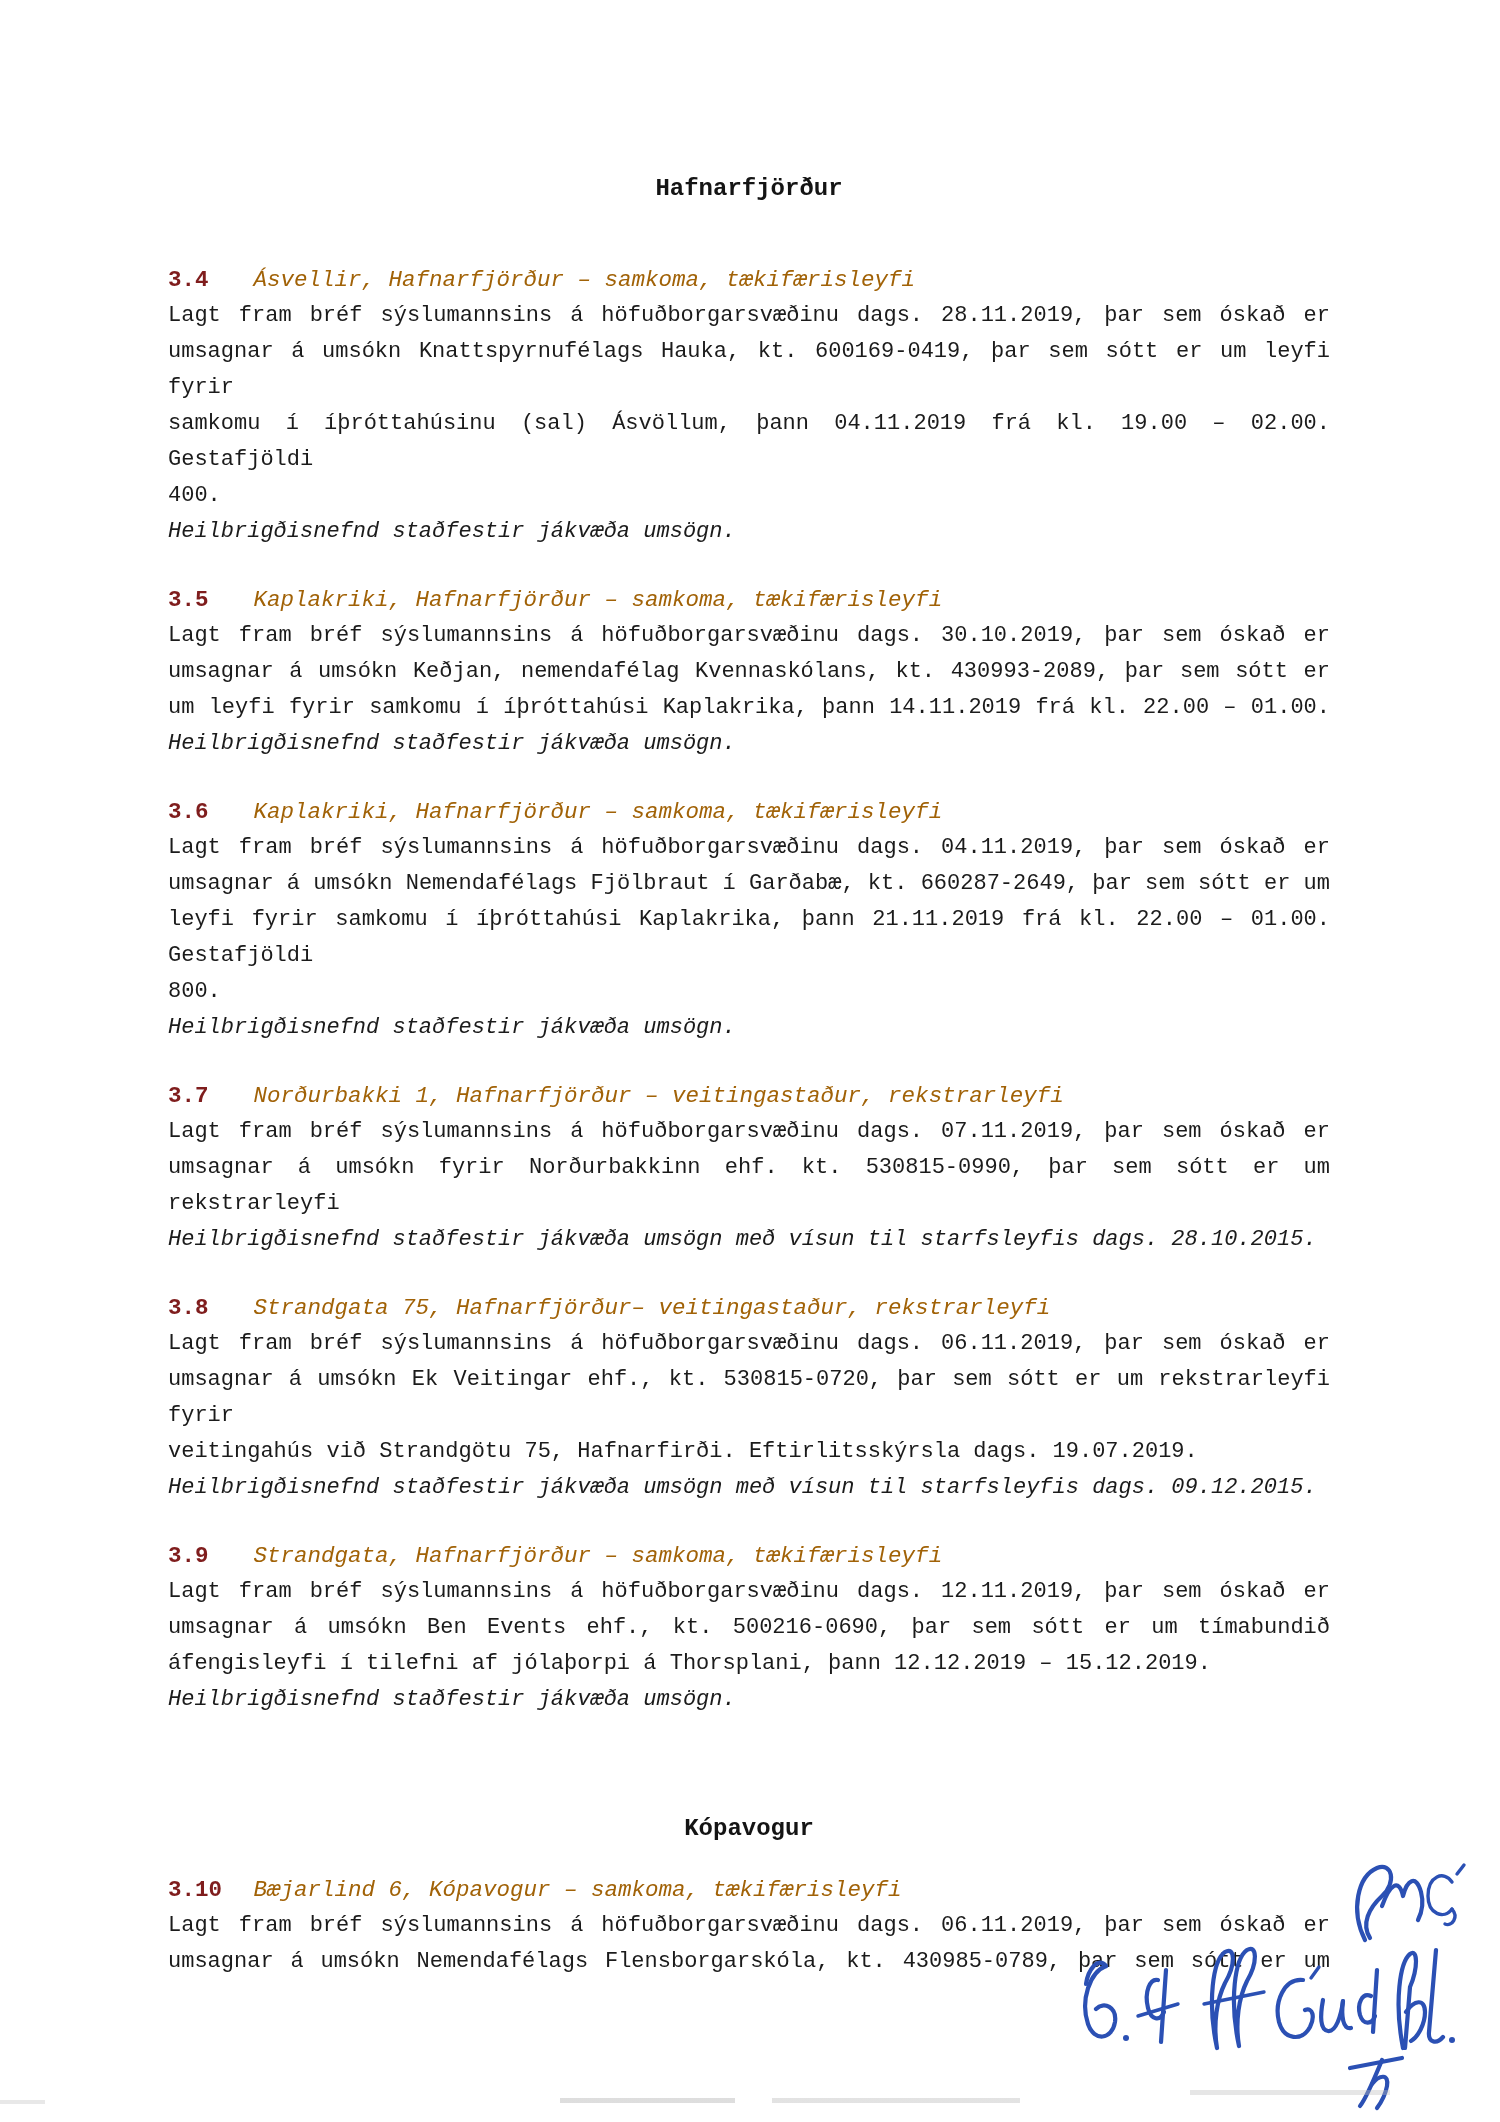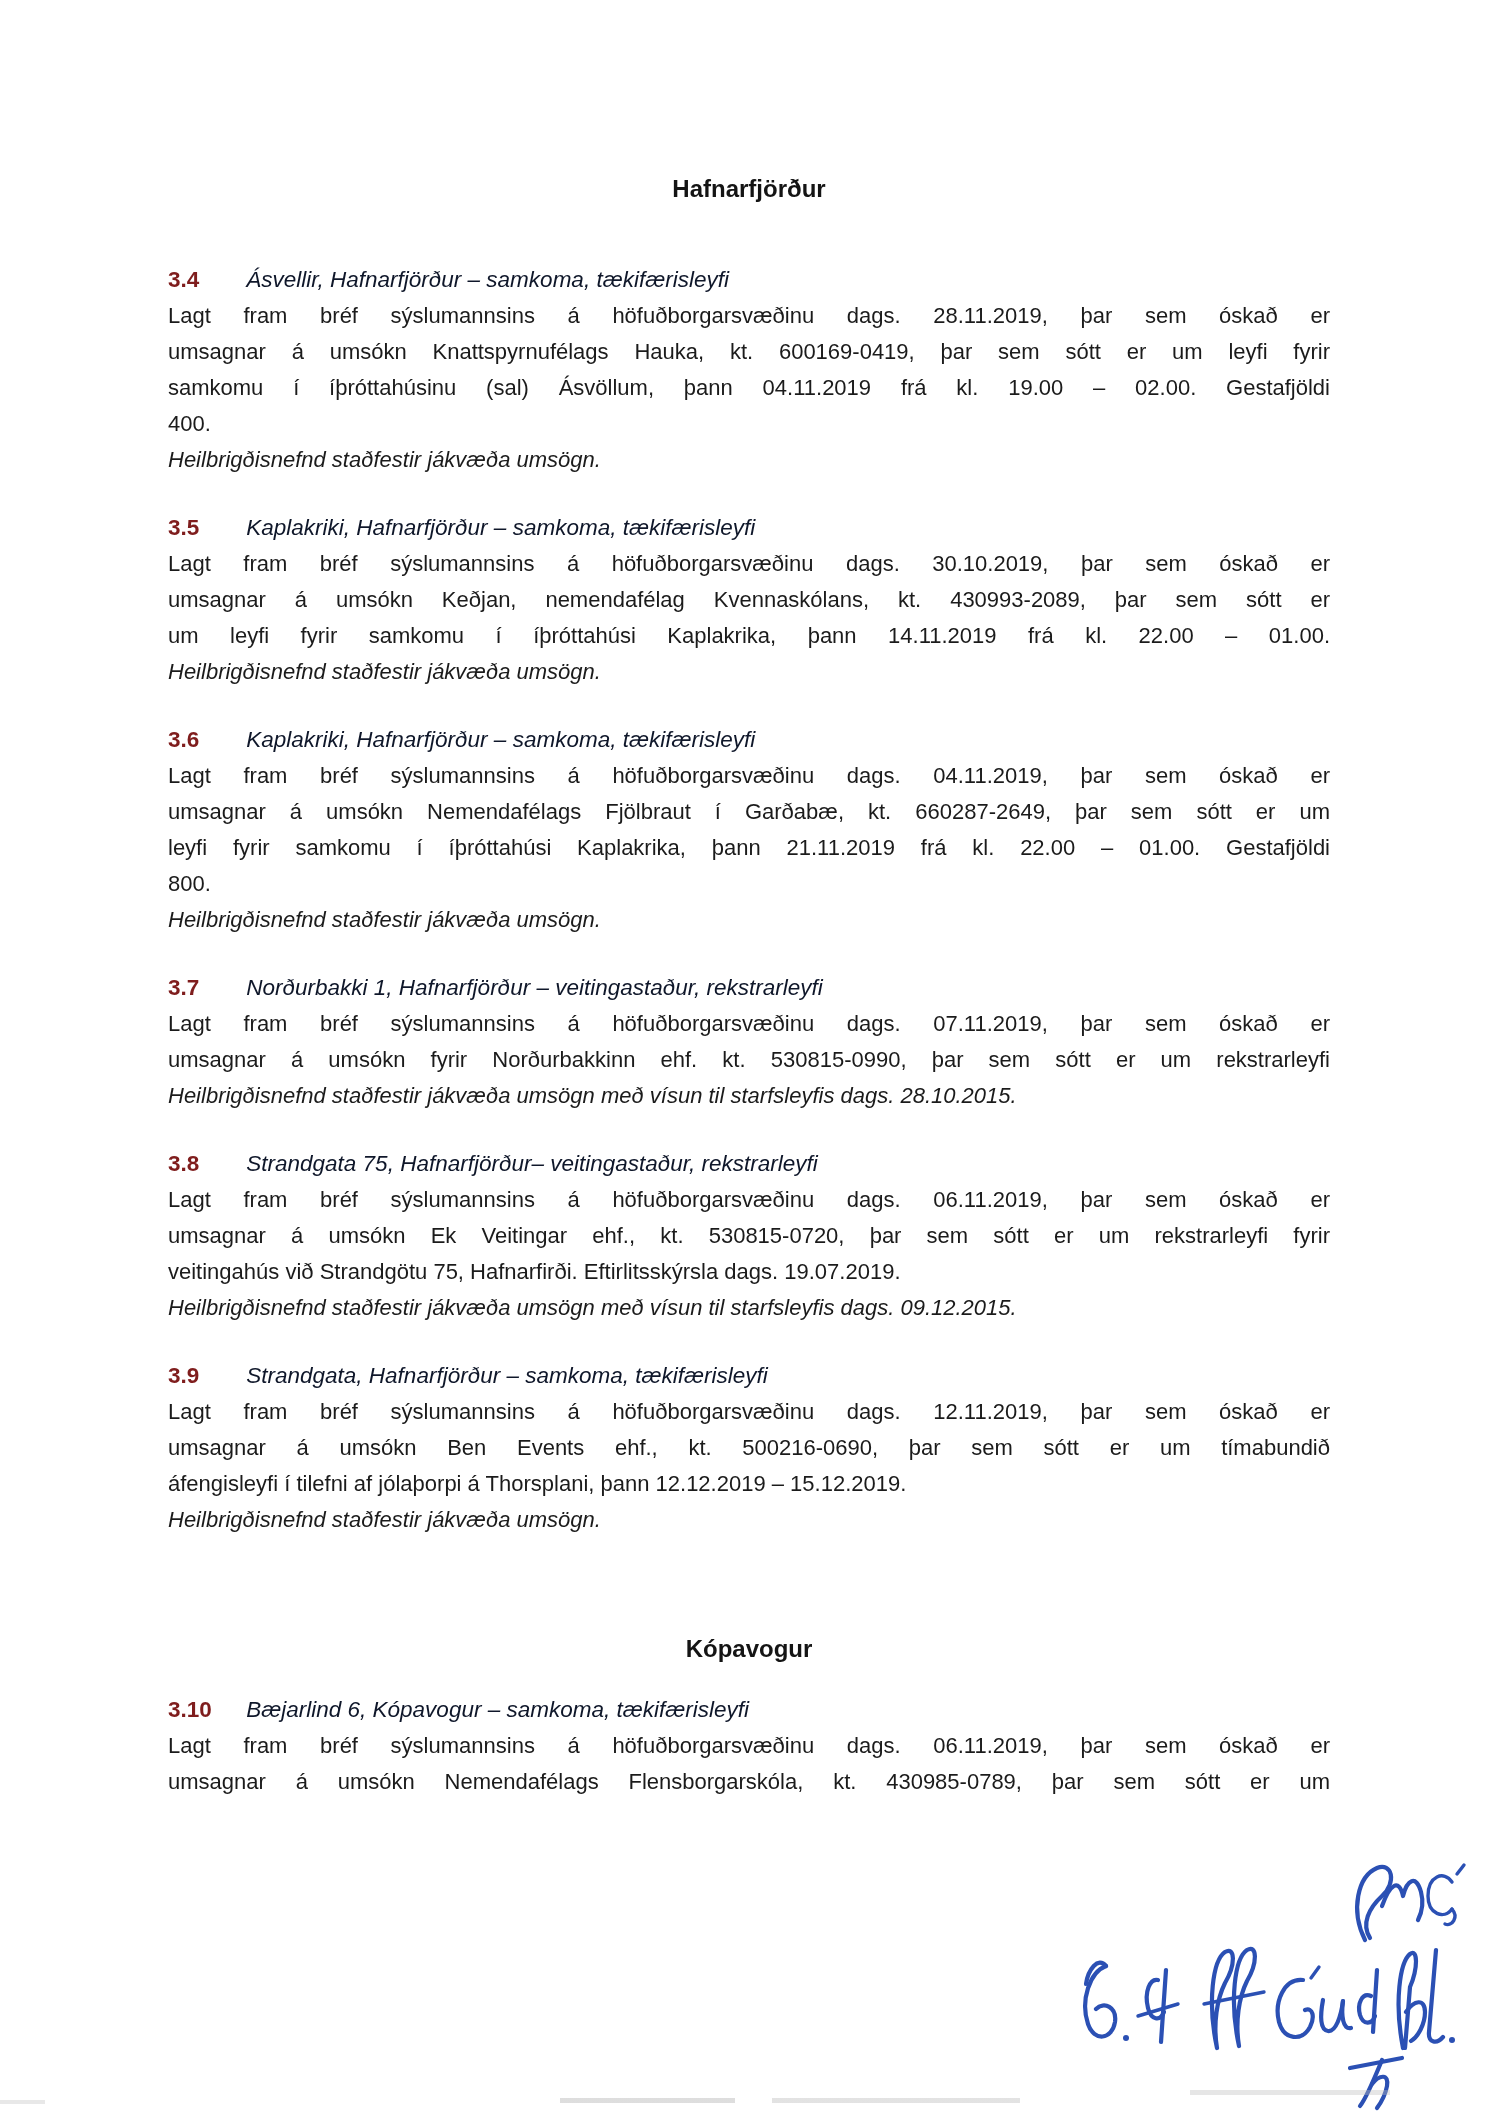--- a/index.html
+++ b/index.html
@@ -2,21 +2,21 @@
 <html style="--ink: #2b50b4;"><head>
 <meta charset="utf-8">
 <style>
   html, body { margin: 0; padding: 0; background: #ffffff; }
   .page {
     position: relative;
     width: 1500px;
     height: 2122px;
     background: #ffffff;
     overflow: hidden;
-    font-family: Liberation Sans, sans-serif;
+    font-family: Liberation Mono, monospace;
     color: #1b1b1b;
   }
   .doc {
     position: absolute;
     left: 168px;
     top: 0;
     width: 1162px;
     padding-top: 172px;
   }
   .region-title {
@@ -38,21 +38,21 @@
   }
   .item-heading .num {
     display: inline-block;
     width: 72px;
     font-weight: bold;
     font-style: normal;
     color: #7f1d1d;
   }
   .item-heading .ttl {
     font-style: italic;
-    color: #0f172a;
+    color: #a16207;
   }
   .body { font-size: 22px; }
   .jline {
     line-height: 36px;
     text-align: justify;
     text-align-last: justify;
   }
   .jline-last { text-align-last: left; }
   .continued .jline-last { text-align-last: justify; }
   .closing {

